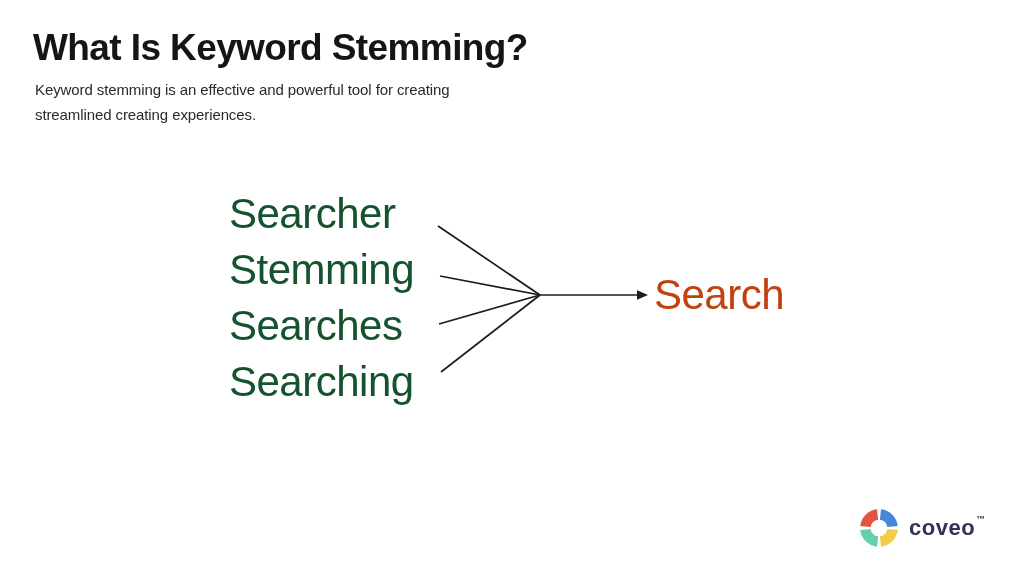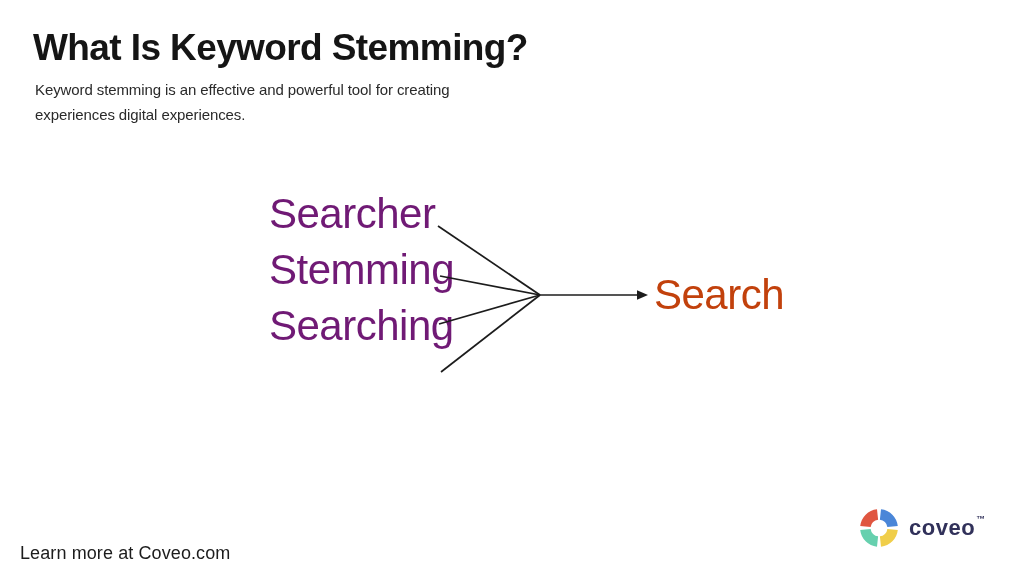--- a/index.html
+++ b/index.html
@@ -35,23 +35,22 @@
   .variants {
     position: absolute;
     left: 229px;
     top: 186px;
   }
   .variant {
     height: 56px;
     line-height: 56px;
     font-size: 42px;
     letter-spacing: -0.5px;
-    color: #701a75;
+    color: #14532d;
     white-space: nowrap;
-    margin-left: 40px;
   }
   .stem-word {
     position: absolute;
     left: 654px;
     top: 267px;
     height: 56px;
     line-height: 56px;
     font-size: 42px;
     letter-spacing: -0.5px;
     color: #c2410c;
@@ -99,41 +98,41 @@
 </style>
 </head>
 <body>
 
 <div class="slide">
 
   <h1 class="title">What Is Keyword Stemming?</h1>
 
   <p class="subtitle">
     <span>Keyword stemming is an effective and powerful tool for creating</span><br>
-    <span>experiences digital experiences.</span>
+    <span>streamlined creating experiences.</span>
   </p>
 
   <div class="variants">
     <div class="variant">Searcher</div>
     <div class="variant">Stemming</div>
+    <div class="variant">Searches</div>
     <div class="variant">Searching</div>
   </div>
 
   <svg class="arrows-svg" viewBox="0 0 1024 576">
     <line x1="438" y1="226" x2="540" y2="295" stroke-width="1.7" stroke="#1c1c1c"></line>
     <line x1="440" y1="276" x2="540" y2="295" stroke-width="1.7" stroke="#1c1c1c"></line>
     <line x1="439" y1="324" x2="540" y2="295" stroke-width="1.7" stroke="#1c1c1c"></line>
     <line x1="441" y1="372" x2="540" y2="295" stroke-width="1.7" stroke="#1c1c1c"></line>
     <line x1="540" y1="295" x2="639" y2="295" stroke-width="1.7" stroke="#1c1c1c"></line>
     <polygon points="648,295 637,290.2 637,299.8" fill="#1c1c1c"></polygon>
   </svg>
 
   <div class="stem-word">Search</div>
 
-  <div class="footer-text">Learn more at Coveo.com</div>
 
   <div class="logo">
     <svg class="logo-mark" viewBox="0 0 36 36">
       <path d="M1.1,16.2 A17,17 0 0 1 16.2,1.1 L17.2,10.5 A7.5,7.5 0 0 0 10.5,17.2 Z" fill="#e05640"></path>
       <path d="M19.8,1.1 A17,17 0 0 1 34.9,16.2 L25.5,17.2 A7.5,7.5 0 0 0 18.8,10.5 Z" fill="#4a86d8"></path>
       <path d="M34.9,19.8 A17,17 0 0 1 19.8,34.9 L18.8,25.5 A7.5,7.5 0 0 0 25.5,18.8 Z" fill="#f0ce4a"></path>
       <path d="M16.2,34.9 A17,17 0 0 1 1.1,19.8 L10.5,18.8 A7.5,7.5 0 0 0 17.2,25.5 Z" fill="#66d0ae"></path>
     </svg>
     <span class="logo-text" style="color: rgb(49, 49, 90);">coveo</span>
     <span class="logo-tm" style="color: rgb(49, 49, 90);">™</span>

